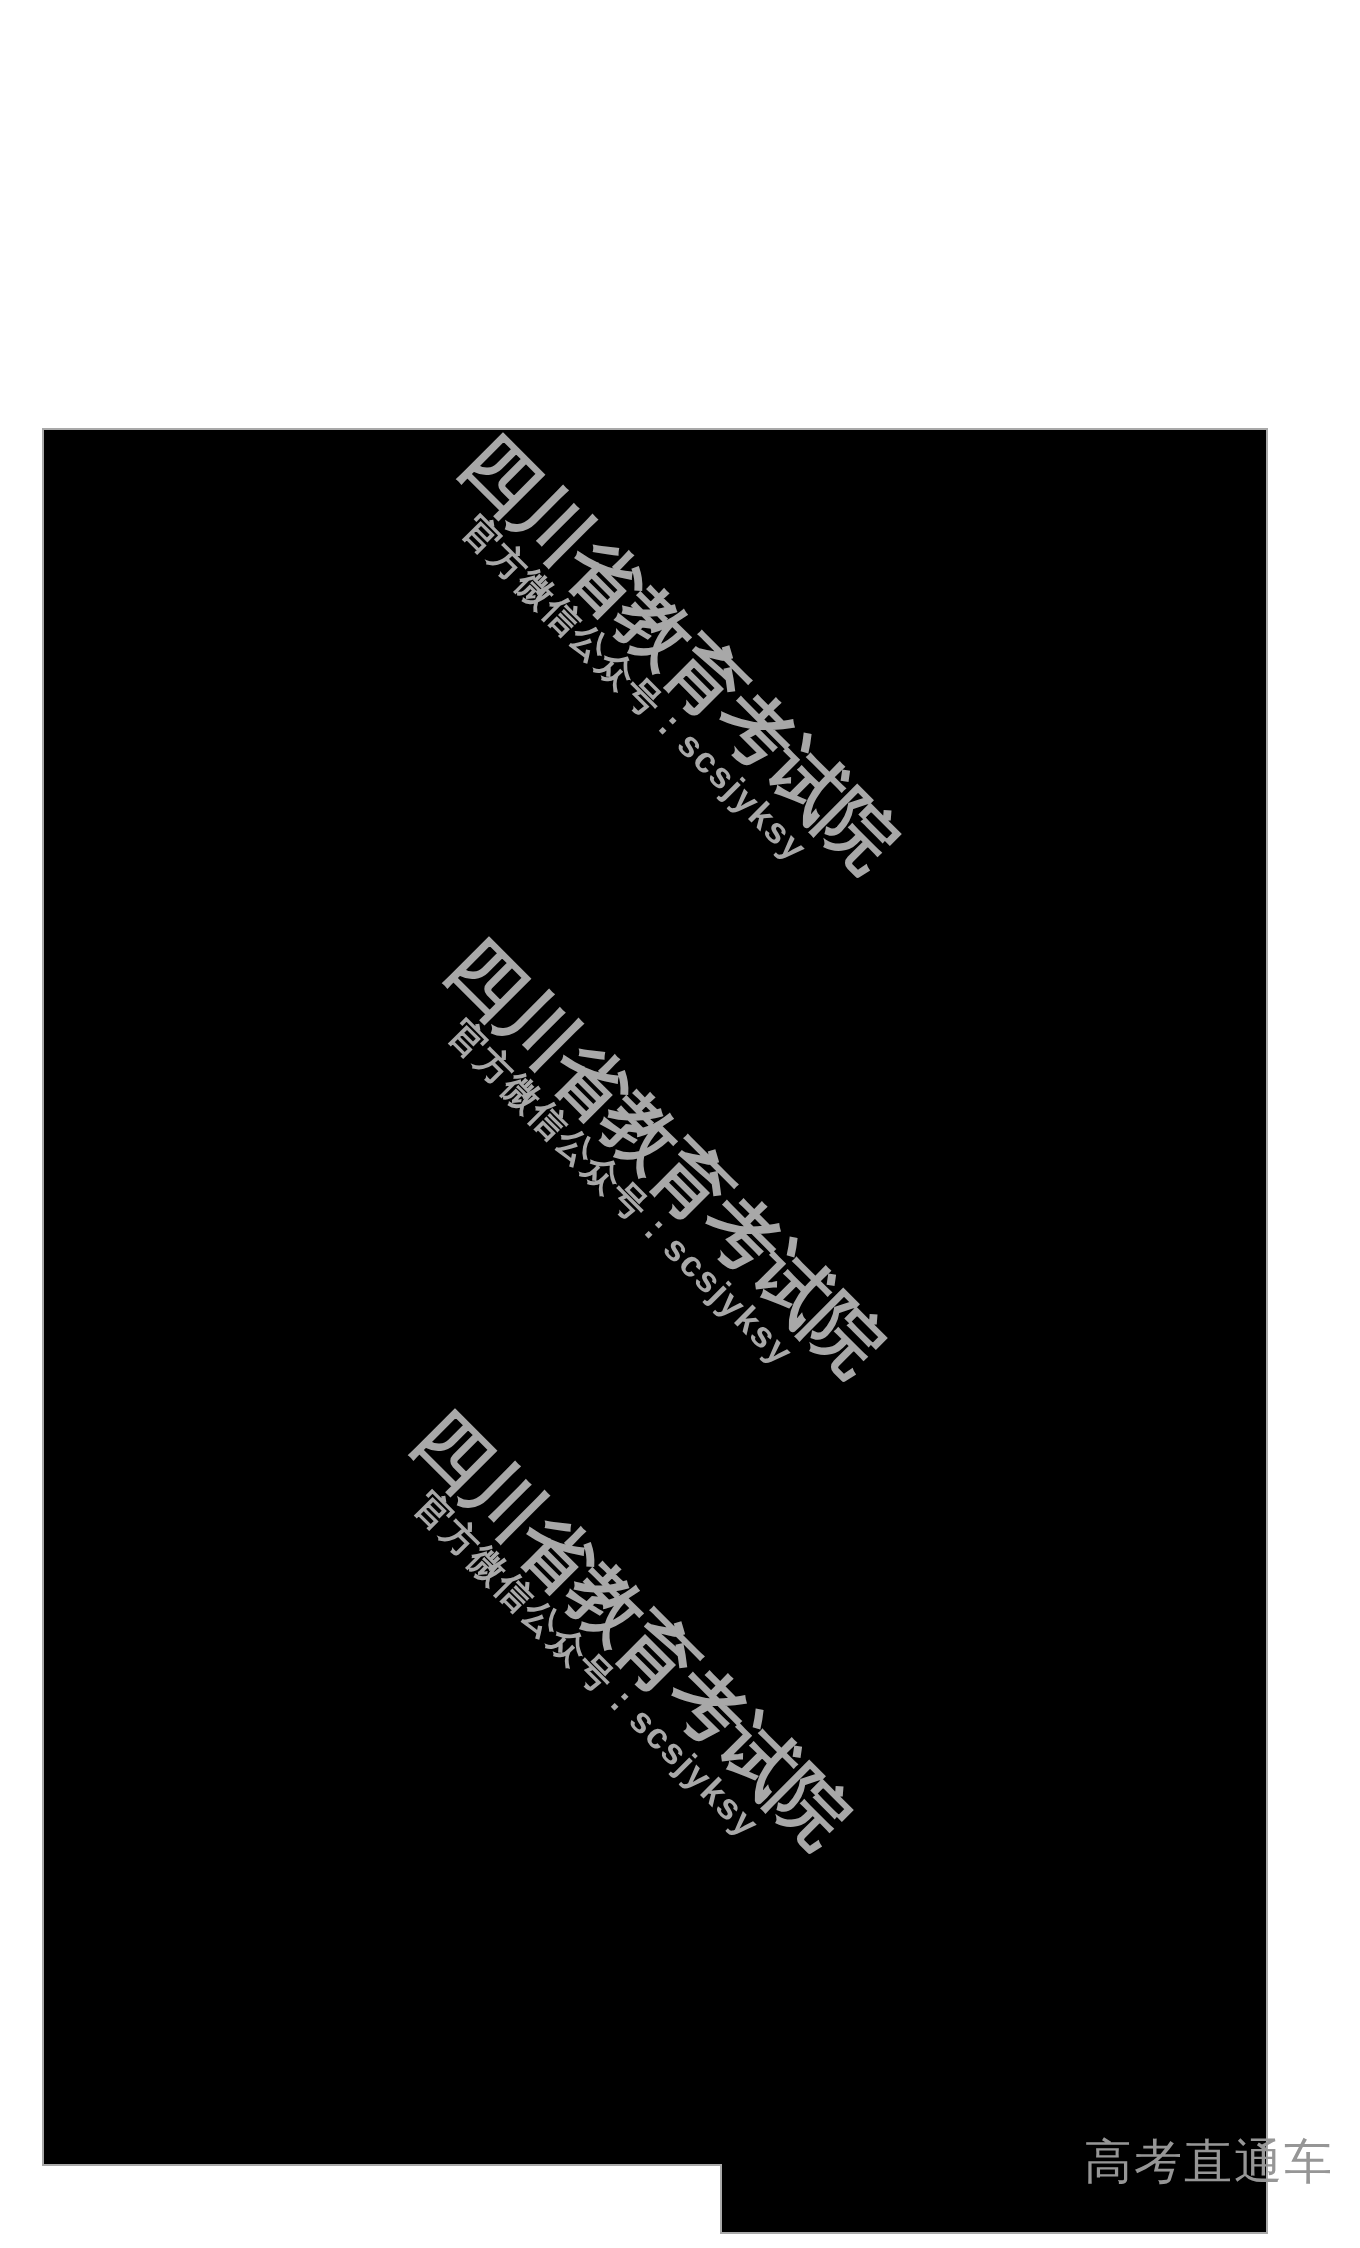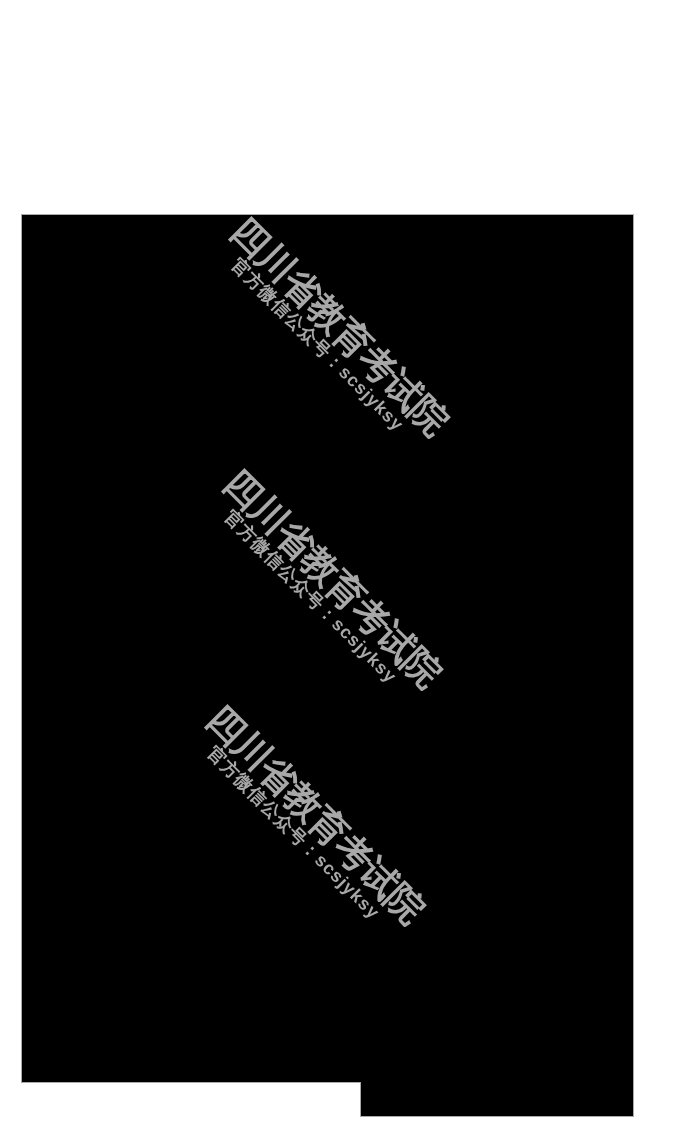--- a/index.html
+++ b/index.html
@@ -96,14 +96,15 @@
   <div class="wm wm2">
     <div class="wm-l1">四川省教育考试院</div>
     <div class="wm-l2">官方微信公众号：scsjyksy</div>
   </div>
 
   <div class="wm wm3">
     <div class="wm-l1">四川省教育考试院</div>
     <div class="wm-l2">官方微信公众号：scsjyksy</div>
   </div>
 
+  <div class="brand">高考直通车</div>
 
 </div>
 
 </body></html>

